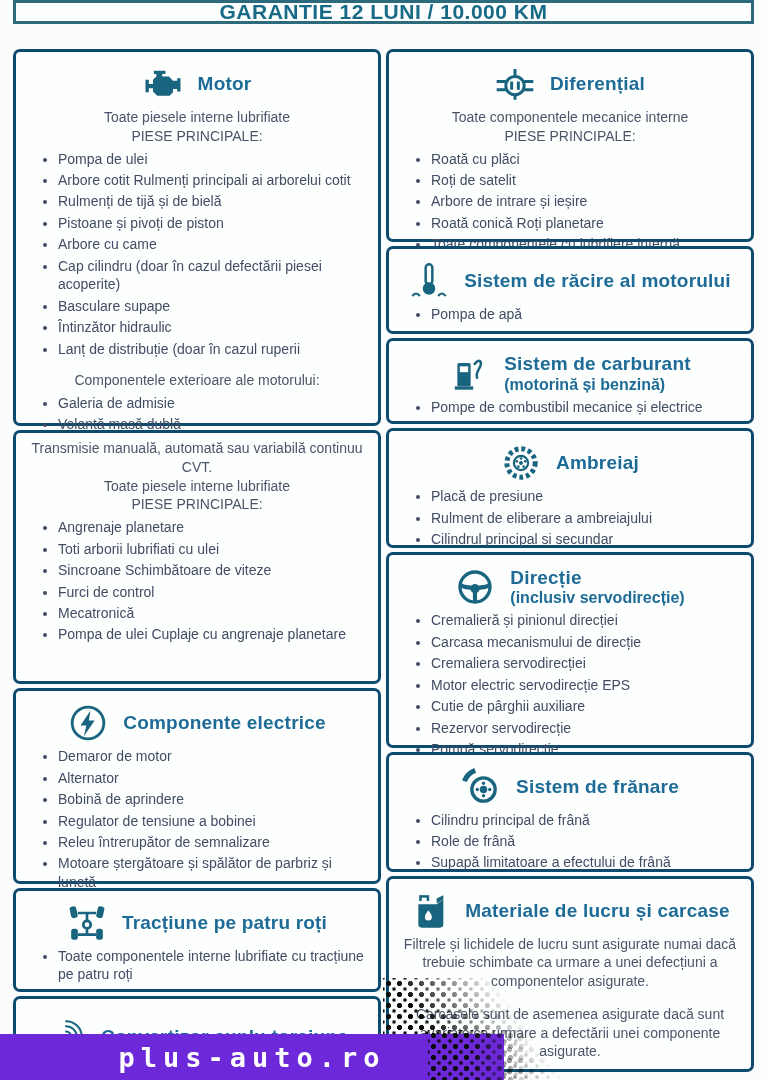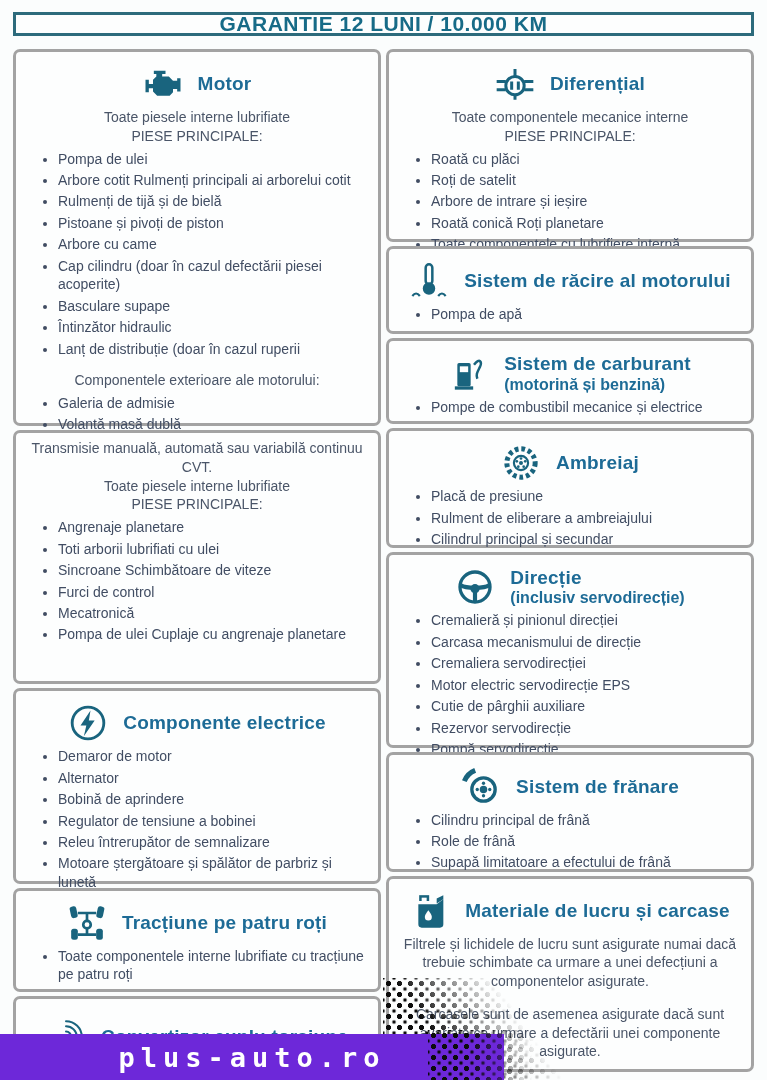--- a/index.html
+++ b/index.html
@@ -2,35 +2,35 @@
 <html><head>
 <meta charset="utf-8">
 <style>
   html,body{margin:0;padding:0;background:#ffffff;}
   .page{
     position:relative;width:767px;height:1080px;overflow:hidden;
     background:#fbfdfd;font-family:"Liberation Sans",sans-serif;
   }
   
   .header-box{
-    position:absolute;left:13px;right:13px;top:12px;height:24px;
+    position:absolute;left:13px;right:13px;top:0;height:24px;
     border:3px solid #2d6b7c;background:#fdfefe;
     display:flex;align-items:center;justify-content:center;box-sizing:border-box;
   }
   .header-box .title{
     color:#176b87;font-size:21px;font-weight:bold;letter-spacing:.5px;
   }
   
   .cols{
     position:absolute;left:13px;right:13px;top:49px;bottom:8px;
     display:flex;gap:5px;
   }
   .col{flex:1 1 0;display:flex;flex-direction:column;gap:4px;min-width:0;}
   .box{
-    border:3px solid #a3a3a3;border-radius:7px;background:#fdfefe;
+    border:3px solid #0c4a6e;border-radius:7px;background:#fdfefe;
     box-sizing:border-box;padding:4px 12px 8px 12px;
   }
   .col-left  .box:nth-child(1){min-height:346px}
   .col-left  .box:nth-child(2){min-height:254px}
   .col-left  .box:nth-child(3){min-height:188px}
   .col-left  .box:nth-child(4){min-height:104px}
   .col-left  .box:nth-child(5){flex:1 1 auto;border-bottom-left-radius:0;border-bottom-right-radius:0}
   .col-right .box:nth-child(1){min-height:188px}
   .col-right .box:nth-child(2){min-height:88px}
   .col-right .box:nth-child(3){min-height:86px}

